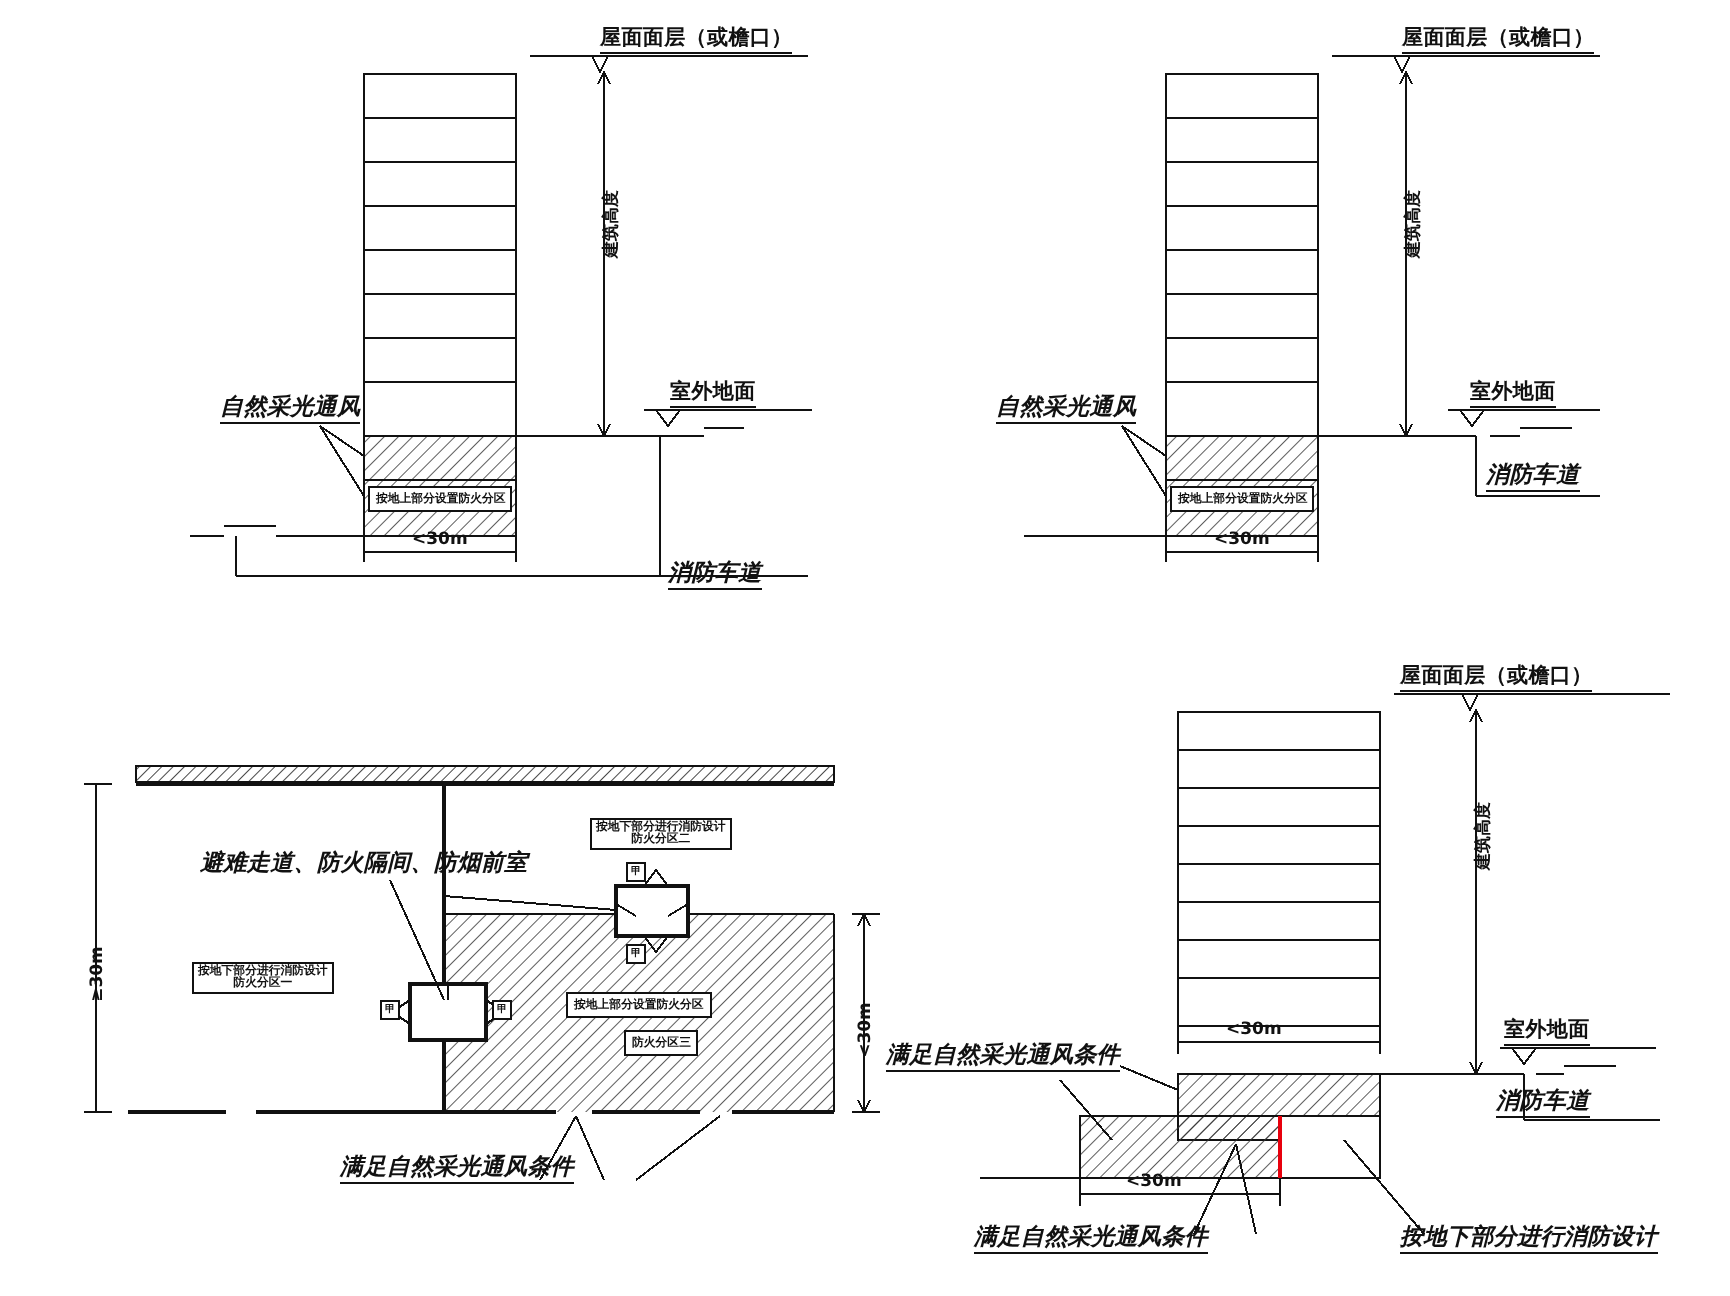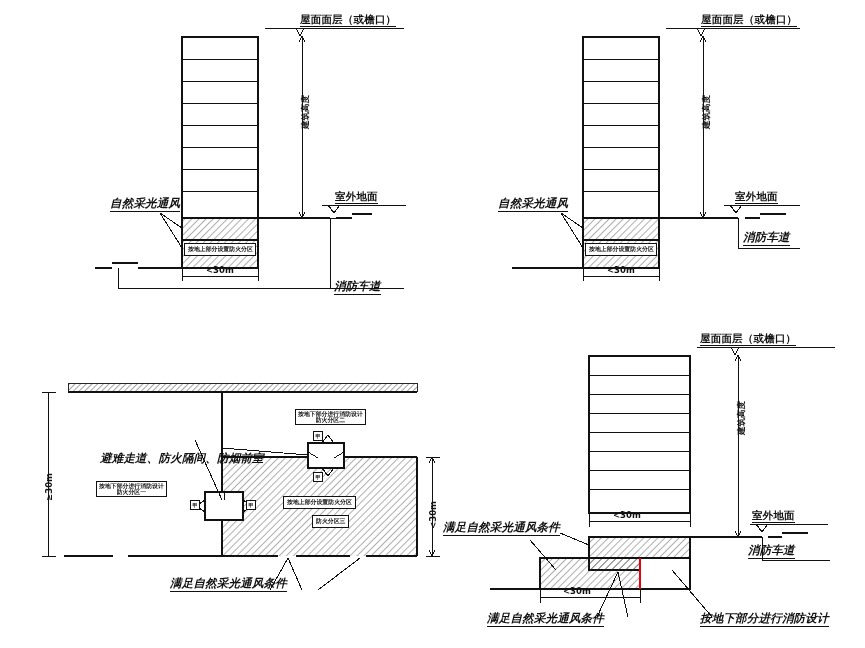--- a/index.html
+++ b/index.html
@@ -252,21 +252,21 @@
 <div class="lbl u s11" style="left:701px;top:14px;">屋面面层（或檐口）</div>
 <div class="dim vert" style="left:701px;top:95px;transform:rotate(-90deg) translate(-100%,0);">建筑高度</div>
 <div class="lbl u s12" style="left:498px;top:198px;">自然采光通风</div>
 <div class="lbl u s11" style="left:735px;top:191px;">室外地面</div>
 <div class="lbl u s12" style="left:743px;top:232px;">消防车道</div>
 <div class="hat-lbl" style="left:585px;top:243px;width:72px;box-sizing:border-box;text-align:center;">按地上部分设置防火分区</div>
 <div class="dim" style="left:607px;top:265px;">&lt;30m</div>
 
 <div class="dim vert" style="left:44px;top:487px;transform:rotate(-90deg) translate(-50%,0);">≥30m</div>
 <div class="dim vert" style="left:428px;top:515px;transform:rotate(-90deg) translate(-50%,0);">&lt;30m</div>
-<div class="lbl s12" style="left:100px;top:453px;">避难走道、防火隔间、防烟前室</div>
+<div class="lbl s12" style="left:100px;top:426px;">避难走道、防火隔间、防烟前室</div>
 
 <div class="boxlbl" style="left:96px;top:481px;">
   <span>按地下部分进行消防设计</span><br>
   <span>防火分区一</span>
 </div>
 <div class="boxlbl" style="left:295px;top:409px;">
   <span>按地下部分进行消防设计</span><br>
   <span>防火分区二</span>
 </div>
 <div class="hat-lbl" style="left:283px;top:496px;">按地上部分设置防火分区</div>

